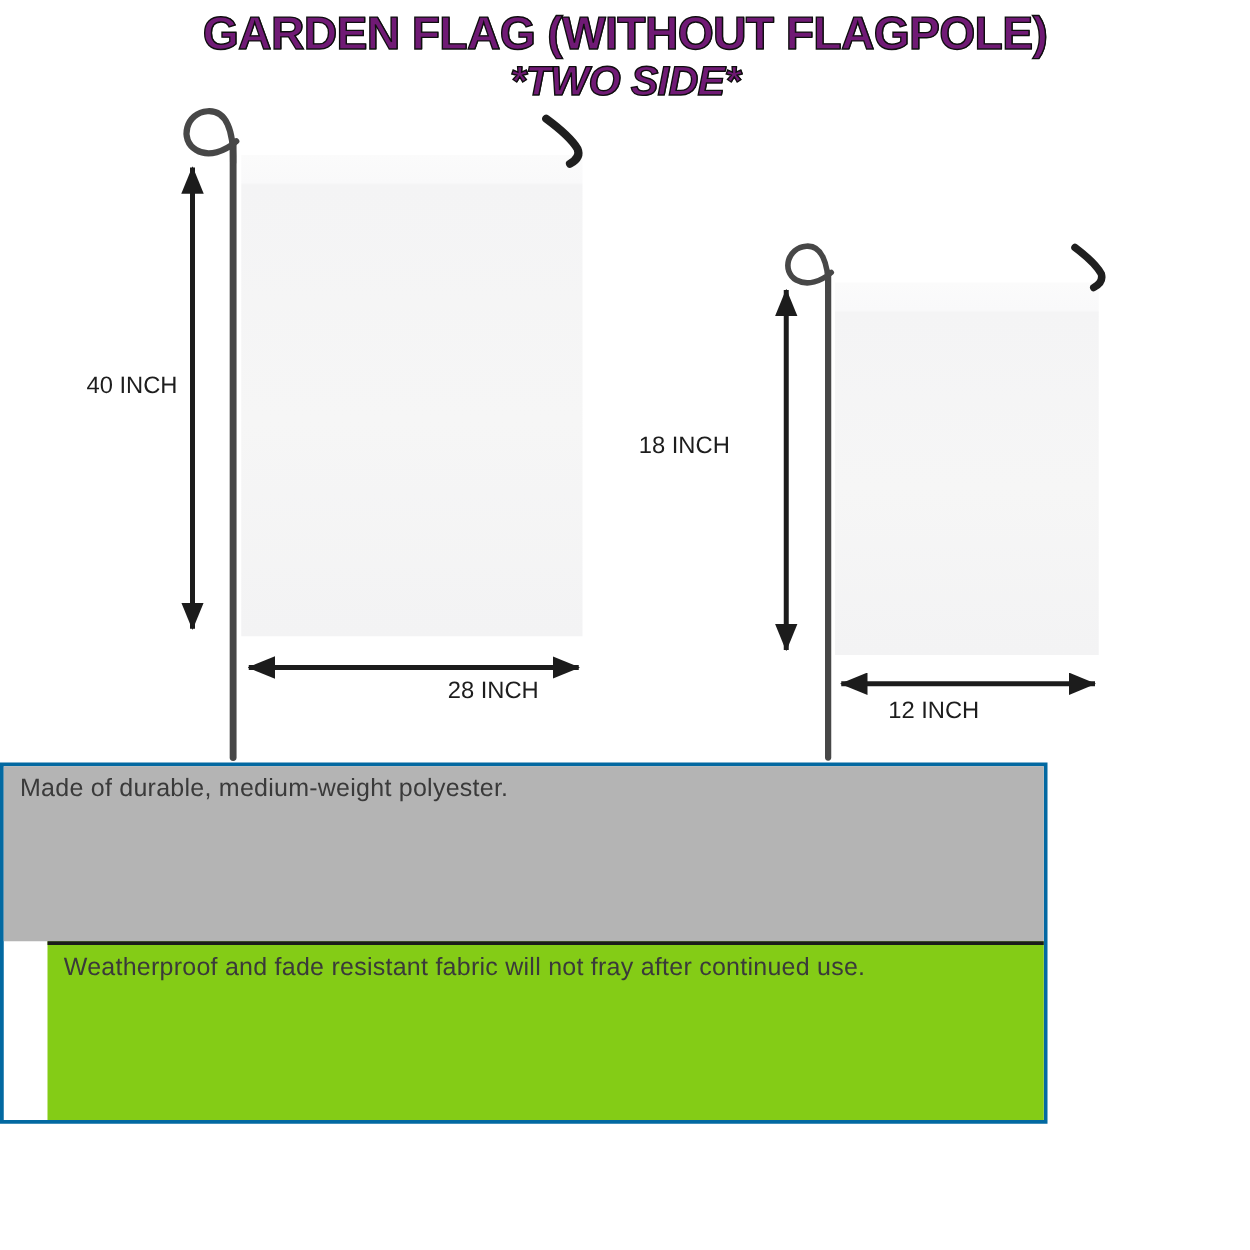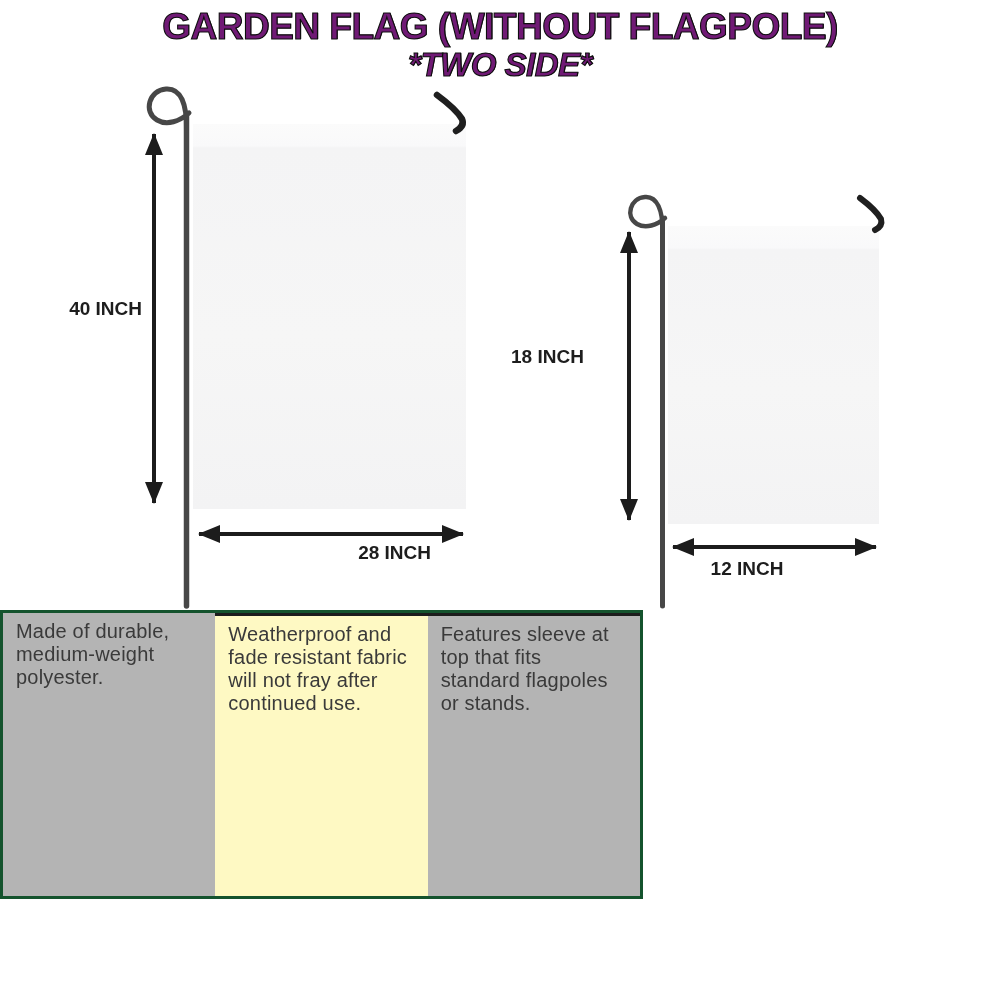--- a/index.html
+++ b/index.html
@@ -16,41 +16,41 @@
   .title .l2{font-size:33px;-webkit-text-stroke:1.1px #0e0e0e;text-shadow:0.6px 0 0 #0e0e0e;font-style:italic;}
   
   .flag{
     position:absolute;
     background:linear-gradient(180deg,#fbfbfb 0px,#f9f9fa 22px,#f4f4f5 24px,#f6f6f6 55%,#f3f3f4 100%);
   }
   .flag-large{left:193px;top:124px;width:273px;height:385px;}
   .flag-small{left:668px;top:226px;width:211px;height:298px;}
   
   .dim-label{
-    position:absolute;font-size:19px;font-weight:700;color:#1d1d1d;letter-spacing:0;
+    position:absolute;font-size:19px;font-weight:400;color:#1d1d1d;letter-spacing:0;
   }
   .lbl-40{left:38px;top:298px;width:104px;text-align:right;}
   .lbl-28{left:231px;top:542px;width:200px;text-align:right;}
   .lbl-18{left:511px;top:346px;width:104px;text-align:left;}
   .lbl-12{left:647px;top:558px;width:200px;text-align:center;}
   
   svg.linework{position:absolute;left:0;top:0;width:1000px;height:1000px;pointer-events:none;}
   
   .features{
-    position:absolute;left:0;top:610px;width:643px;height:289px;
-    box-sizing:border-box;border:3px solid #14532d;
-    display:flex;flex-direction:row;
+    position:absolute;left:0;top:610px;width:838px;height:289px;
+    box-sizing:border-box;border:3px solid #0369a1;
+    display:flex;flex-direction:column;
   }
   .feature-row{
     flex:1 1 0;box-sizing:border-box;padding:7px 14px 0 13px;
     font-size:20px;color:#3a3a3a;letter-spacing:0.2px;
   }
   .feature-row + .feature-row{border-top:3px solid #1c1c1c;}
   .feature-row.shaded{background:#b4b4b4;}
-  .feature-row.plain{background:#fef9c3;}
+  .feature-row.plain{background:#84cc16;margin-left:35px;}
 </style>
 </head>
 <body>
 
 <div class="canvas">
 
   <div class="title">
     <div class="l1">GARDEN FLAG (WITHOUT FLAGPOLE)</div>
     <div class="l2">*TWO SIDE*</div>
   </div>
@@ -87,16 +87,15 @@
   </svg>
 
   <div class="dim-label lbl-40">40 INCH</div>
   <div class="dim-label lbl-28">28 INCH</div>
   <div class="dim-label lbl-18">18 INCH</div>
   <div class="dim-label lbl-12">12 INCH</div>
 
   <div class="features">
     <div class="feature-row shaded">Made of durable, medium-weight polyester.</div>
     <div class="feature-row plain">Weatherproof and fade resistant fabric will not fray after continued use.</div>
-    <div class="feature-row shaded">Features sleeve at top that fits standard flagpoles or stands.</div>
   </div>
 
 </div>
 
 </body></html>

